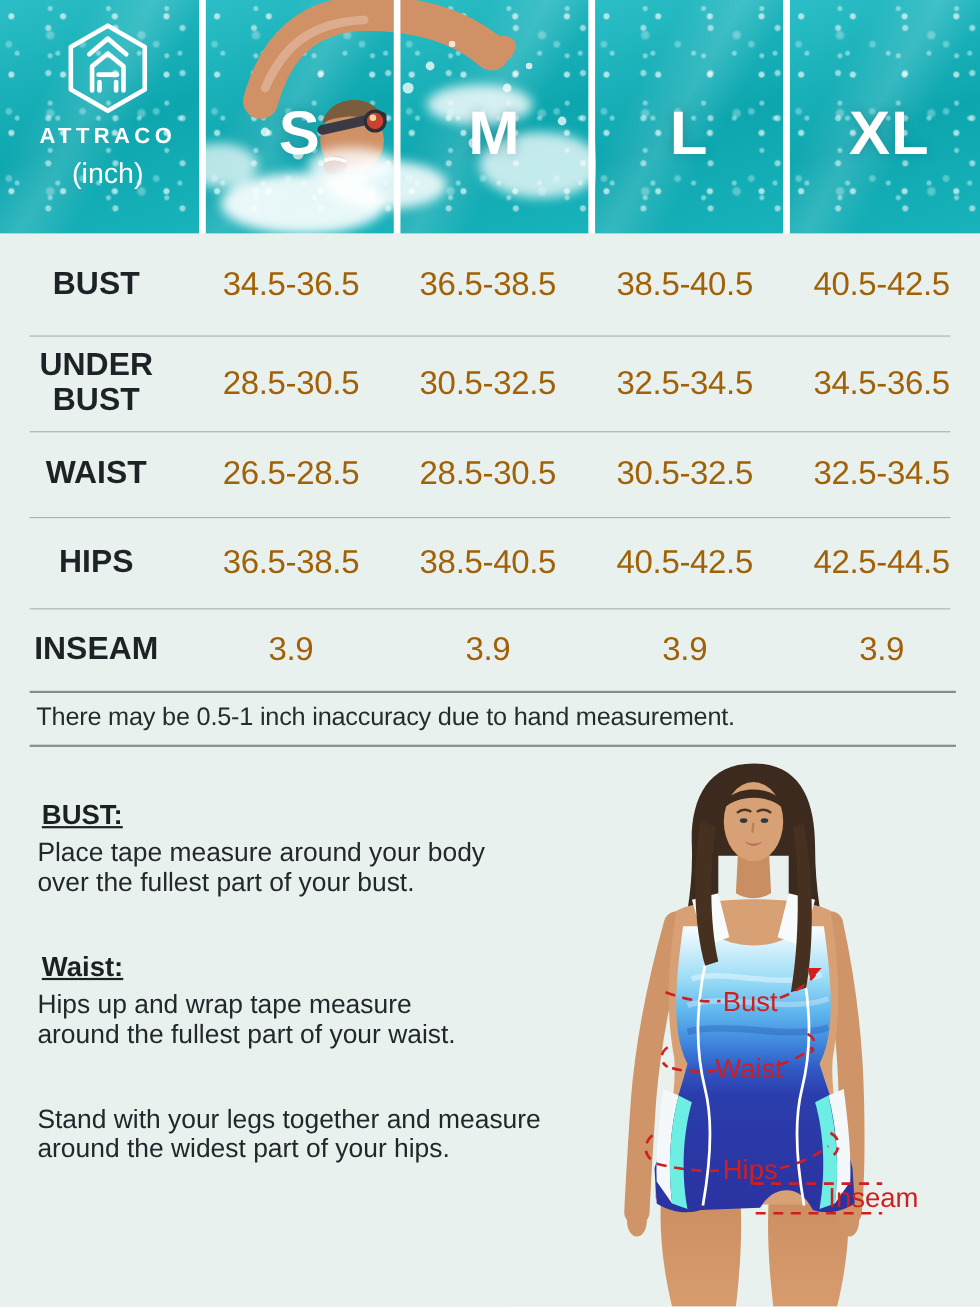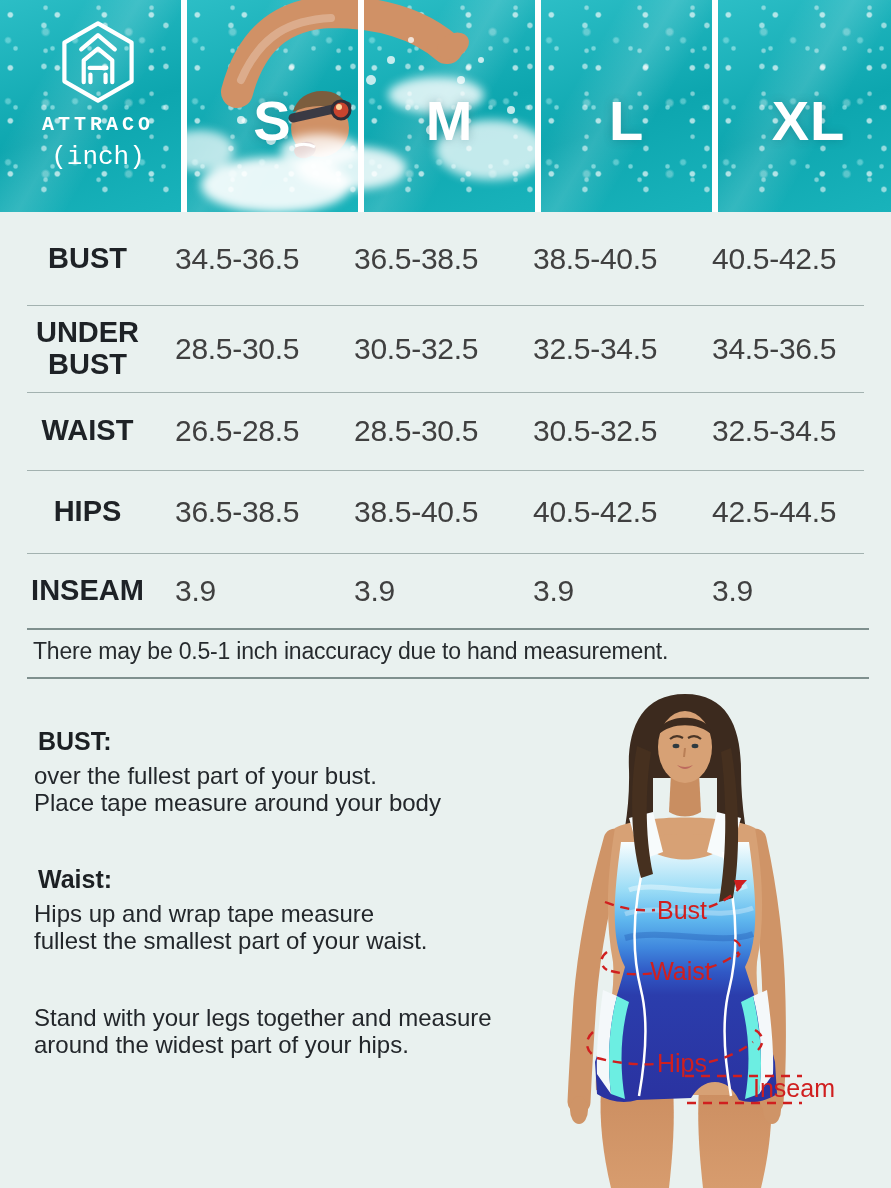--- a/index.html
+++ b/index.html
@@ -27,33 +27,33 @@
     content:"";position:absolute;inset:0;
     background:linear-gradient(120deg,transparent 28%,rgba(255,255,255,.14) 46%,transparent 62%);
   }
   .size-letter{
     position:absolute;top:88px;left:0;width:100%;text-align:center;
     font-size:56px;font-weight:bold;color:#ffffff;letter-spacing:1px;
     text-shadow:0 0 10px rgba(0,60,70,.25);z-index:5;
   }
   .vgap{position:absolute;top:0;height:212px;background:#ffffff;z-index:4;}
   .swimmer-svg{position:absolute;left:181px;top:0;z-index:2;}
-  .logo-wrap{position:absolute;left:0;top:20px;width:196px;text-align:center;z-index:5;font-family:Liberation Mono, monospace;}
+  .logo-wrap{position:absolute;left:0;top:20px;width:196px;text-align:center;z-index:5;}
   .brand-name{margin-top:4px;font-size:20px;font-weight:bold;letter-spacing:4px;color:#fff;}
   .brand-unit{margin-top:6px;font-size:26px;color:#fff;}
   
   .trow{position:absolute;left:0;width:891px;display:flex;align-items:center;}
   .tlabel{width:175px;text-align:center;font-size:29px;font-weight:bold;line-height:1.08;color:#1e2226;}
-  .tcell{width:179px;font-size:30px;letter-spacing:-.3px;color:#404040;}
+  .tcell{width:179px;text-align:center;font-size:30px;letter-spacing:-.3px;color:#a16207;}
   .rsep{position:absolute;left:27px;width:837px;height:1px;background:#a3b2b0;}
   .nsep{position:absolute;left:27px;width:842px;height:2px;background:#7f908e;}
   .note{position:absolute;left:33px;top:638px;font-size:23px;color:#272b2e;letter-spacing:-.2px;}
   
   .instr{position:absolute;left:34px;}
-  .instr .hd{padding-left:4px;font-size:25px;font-weight:bold;color:#1c2023;margin-bottom:6px;}
+  .instr .hd{padding-left:4px;font-size:25px;font-weight:bold;color:#1c2023;margin-bottom:6px;text-decoration:underline;}
   .instr .ln{font-size:24px;line-height:27px;color:#23272b;}
   
   .figure-svg{position:absolute;left:541px;top:690px;z-index:1;}
   .anno-svg{position:absolute;left:541px;top:690px;z-index:3;}
   .anno-text{font-family:"Liberation Sans",sans-serif;font-size:25px;fill:#d01f1f;}
 </style>
 </head>
 <body>
 
 <div class="page">
@@ -167,27 +167,27 @@
   <div class="rsep" style="top:392px"></div>
   <div class="rsep" style="top:470px"></div>
   <div class="rsep" style="top:553px"></div>
   <div class="nsep" style="top:628px"></div>
   <div class="nsep" style="top:677px"></div>
 
   <div class="note">There may be 0.5-1 inch inaccuracy due to hand measurement.</div>
 
   <div class="instr" style="top:727px">
     <div class="hd">BUST:</div>
+    <div class="ln">Place tape measure around your body</div>
     <div class="ln">over the fullest part of your bust.</div>
-    <div class="ln">Place tape measure around your body</div>
   </div>
   <div class="instr" style="top:865px">
     <div class="hd">Waist:</div>
     <div class="ln">Hips up and wrap tape measure</div>
-    <div class="ln">fullest the smallest part of your waist.</div>
+    <div class="ln">around the fullest part of your waist.</div>
   </div>
   <div class="instr" style="top:1004px">
     <div class="ln">Stand with your legs together and measure</div>
     <div class="ln">around the widest part of your hips.</div>
   </div>
 
   <svg class="figure-svg" width="350" height="498" viewBox="0 0 350 498">
     <defs>
       <linearGradient id="suitGrad" x1="0" y1="150" x2="0" y2="415" gradientUnits="userSpaceOnUse">
         <stop offset="0" stop-color="#fdffff"></stop>

